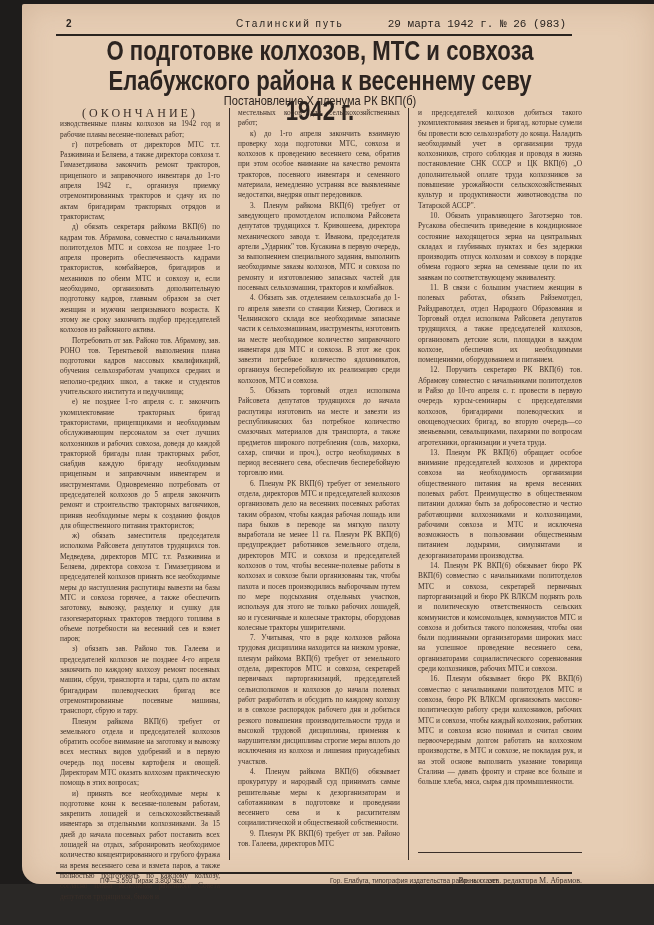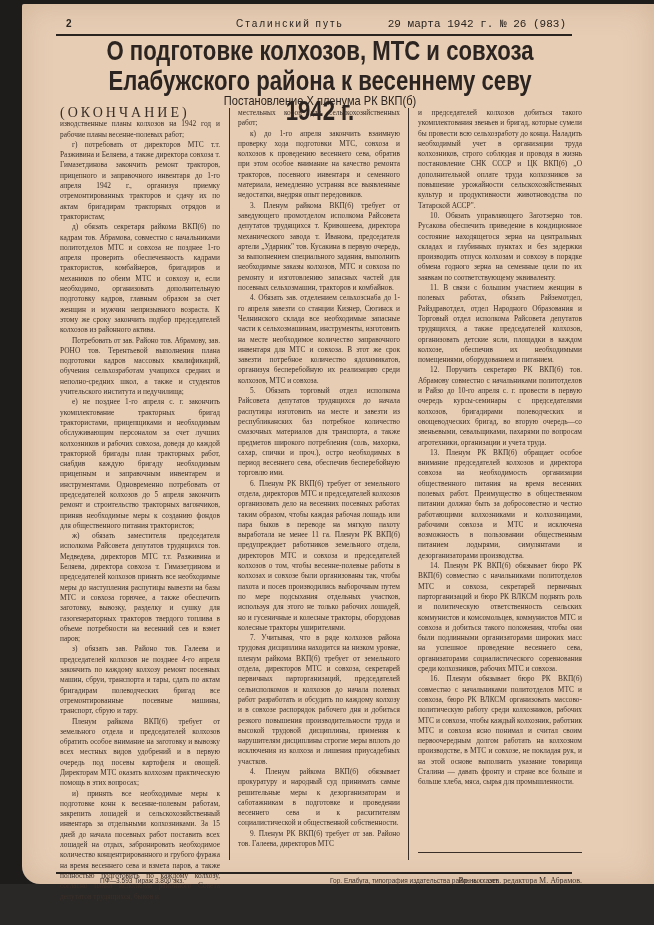--- a/index.html
+++ b/index.html
@@ -38,21 +38,21 @@
   .col {
     position:absolute; top:108px; font-size:7.4px; line-height:10.3px;
     color:#3a2e28; text-align:justify;
     font-family:"Liberation Serif", serif;
   }
   .col p { margin:0; text-indent:12px; }
   .col p.noind { text-indent:0; }
   .c1 { left:60px; width:160px; }
   .c2 { left:238px; width:162px; }
   .c3 { left:418px; width:164px; }
-  .okon { text-align:left; letter-spacing:3px; font-size:14px; margin-bottom:1px; }
+  .okon { text-align:center; letter-spacing:3px; font-size:12px; margin-bottom:1px; }
   .vline { position:absolute; width:1px; background:#3a2e28; top:108px; height:752px; }
   .hline-bottom { position:absolute; top:872px; left:56px; width:516px; height:2px; background:#2a2420; }
   .editor { position:absolute; left:418px; top:856px; width:164px; font-size:8px; text-align:right; color:#3a2e28; font-family:"Liberation Serif", serif;margin-top:20px; }
   .editor-line { position:absolute; left:418px; top:852px; width:164px; height:1px; background:#3a2e28; }
   .footer-l { position:absolute; left:100px; top:877px; font-size:6.5px; color:#3a2e28; font-family:"Liberation Sans", sans-serif; }
   .footer-r { position:absolute; left:330px; top:877px; font-size:6.5px; color:#3a2e28; font-family:"Liberation Sans", sans-serif; }
 </style>
 </head>
 <body>
 

